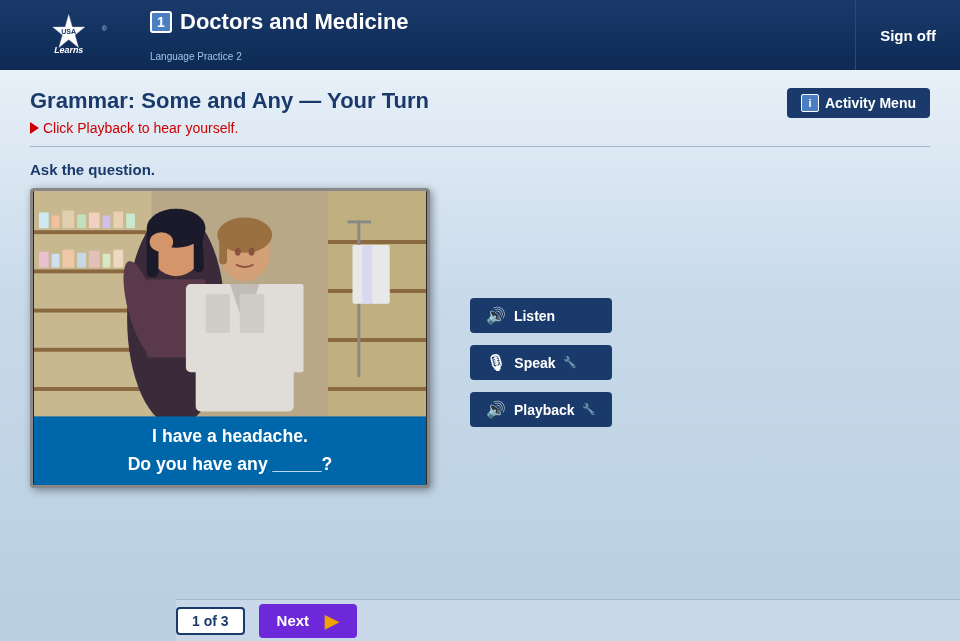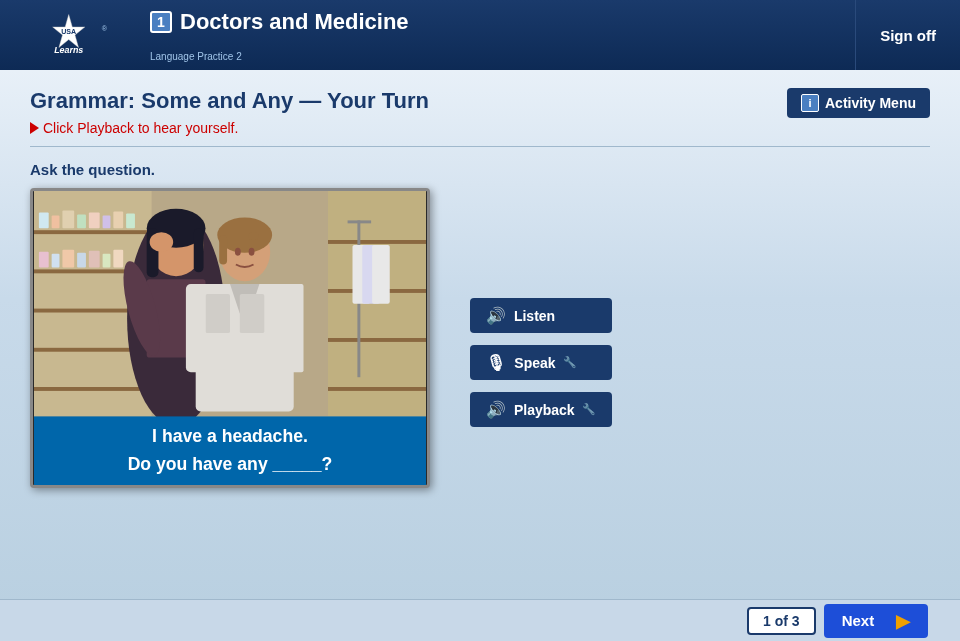--- a/index.html
+++ b/index.html
@@ -229,53 +229,54 @@
 
     .speaker-icon {
       font-size: 16px;
     }
 
     
     #bottom-nav {
       position: absolute;
       bottom: 0;
       right: 0;
-      width: 960px;
+      width: 784px;
       height: 42px;
       background: #c8d8e8;
       border-top: 1px solid #a0b8cc;
       display: flex;
       align-items: center;
-      justify-content: flex-end;
-      padding-right: 32px;
+      justify-content: flex-start;
+      padding-right: 20px;
       gap: 8px;
     }
 
     #page-indicator {
       background: white;
       border: 2px solid #1a3a6b;
       border-radius: 4px;
       padding: 4px 14px;
       font-size: 14px;
       font-weight: bold;
       color: #1a3a6b;
     }
 
     #next-btn {
-      background: #1d4ed8;
+      background: #6d28d9;
       color: white;
       border: none;
       border-radius: 4px;
       padding: 6px 18px;
       font-size: 15px;
       font-weight: bold;
       cursor: pointer;
       display: flex;
       align-items: center;
-      gap: 22px;
+      gap: 16px;
+      margin-left: 6px;
     }
 
     .arrow-right {
       display: inline-block;
       color: #f0a000;
       font-size: 18px;
     }
 
     
     #video-svg {

